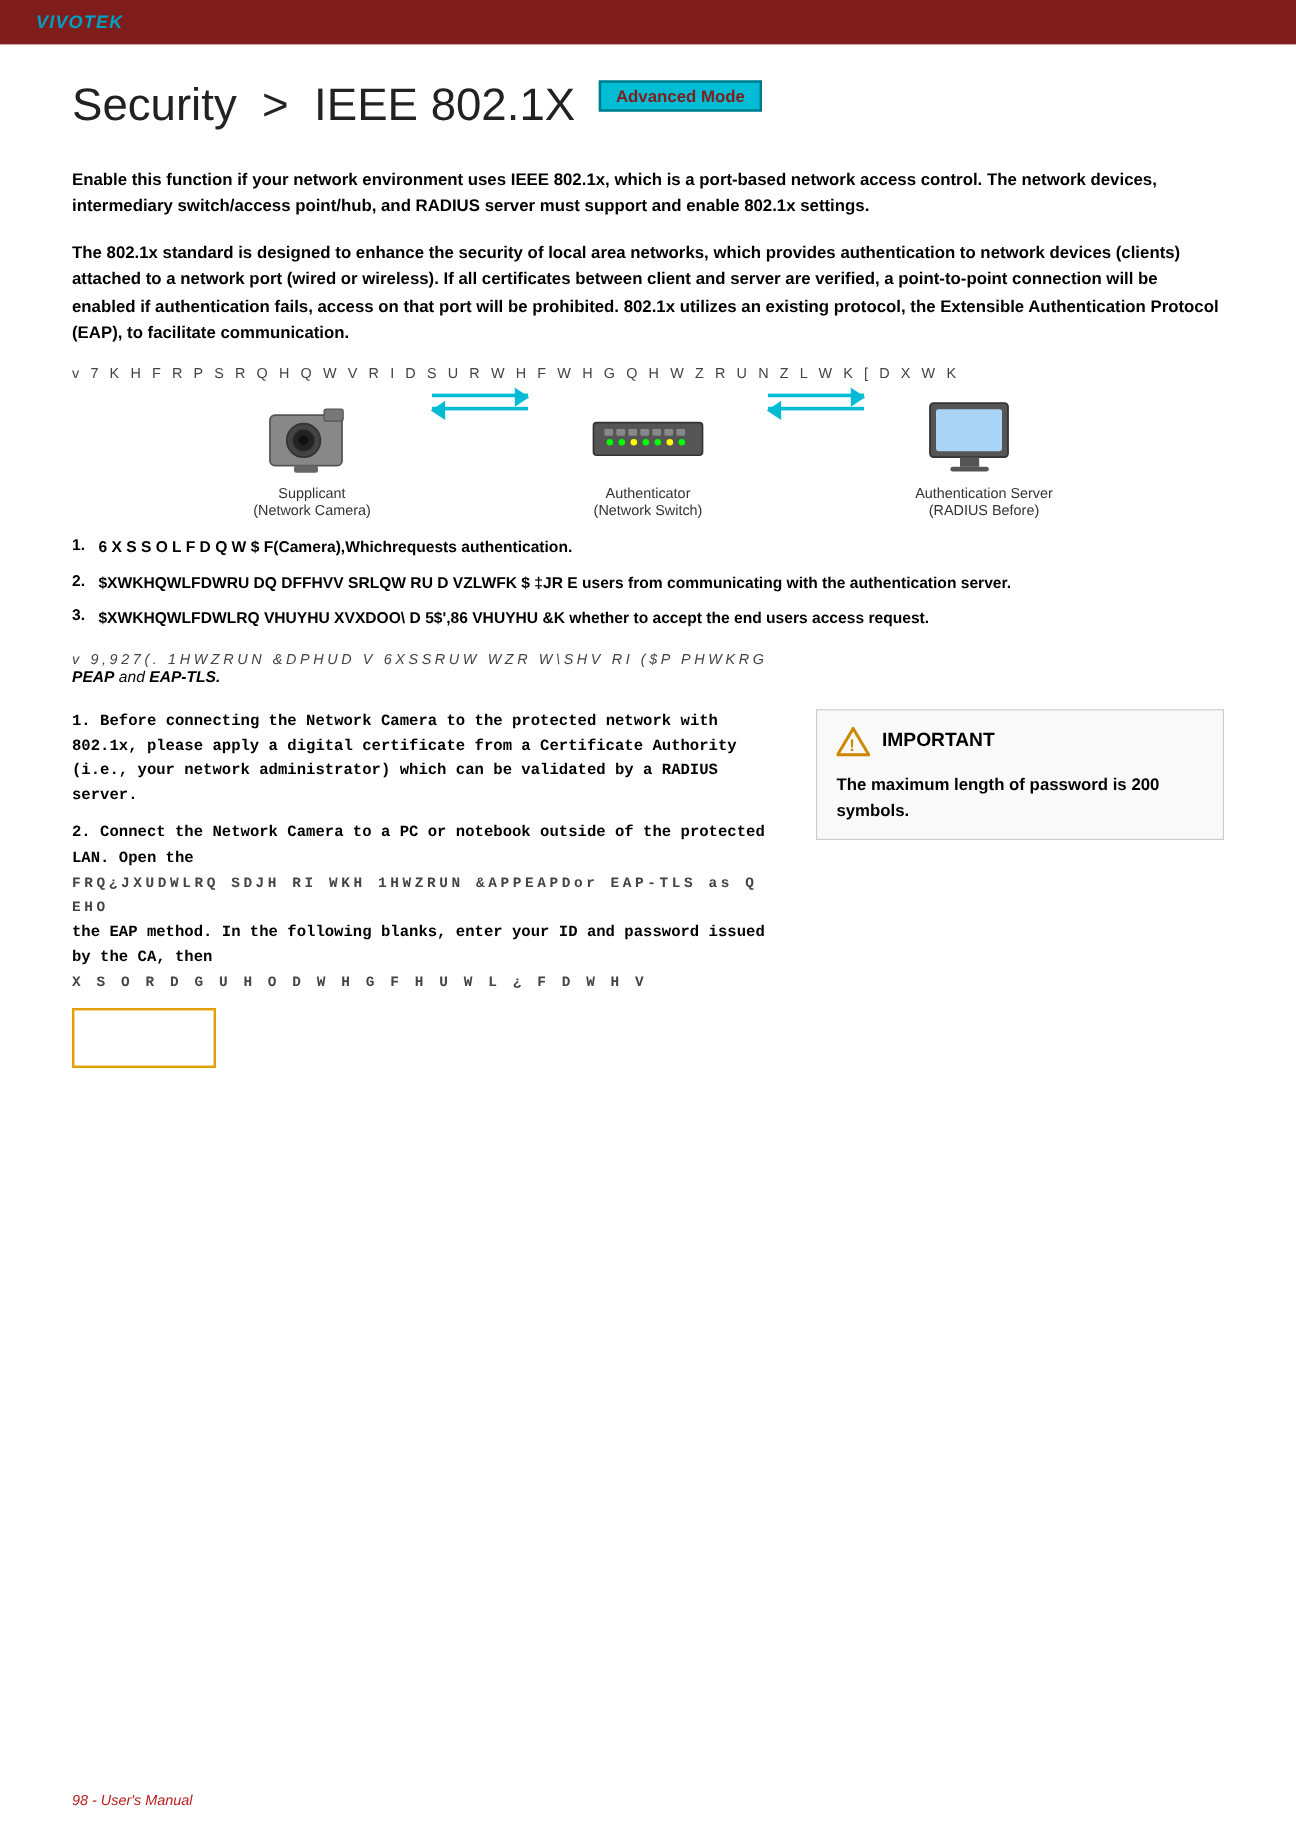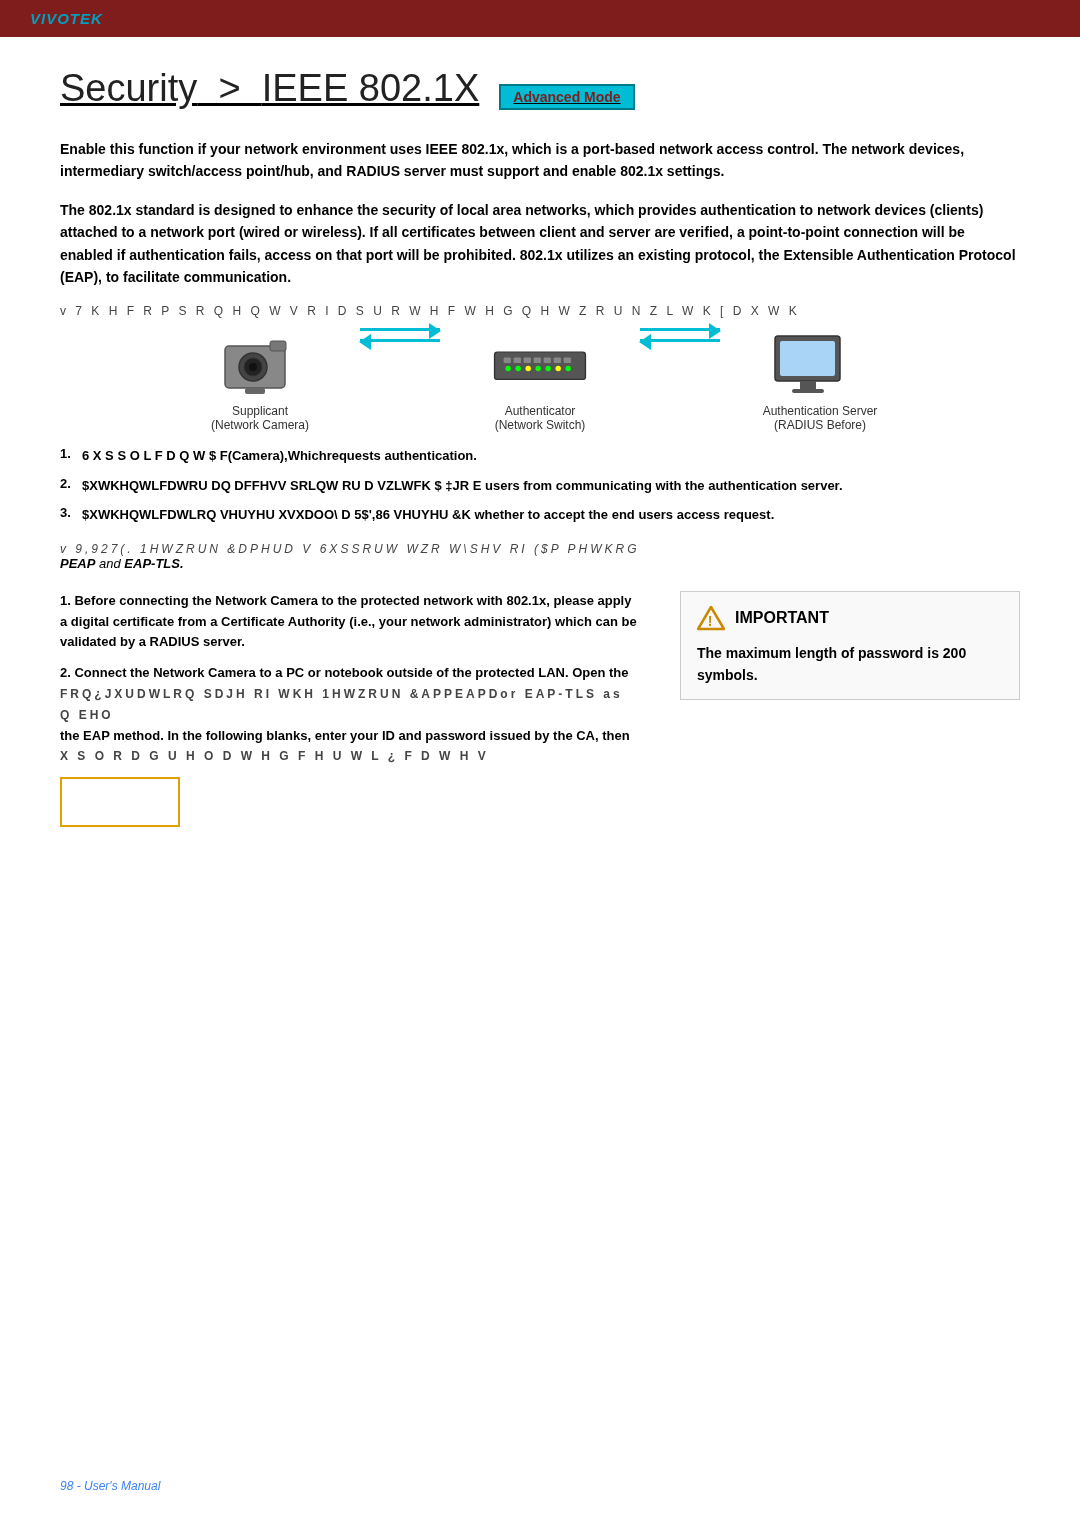--- a/index.html
+++ b/index.html
@@ -28,24 +28,23 @@
     }
 
     
     .main-content {
       padding: 30px 60px 40px 60px;
     }
 
     
     .title-row {
       display: flex;
-      align-items: flex-end;
+      align-items: flex-start;
       gap: 20px;
       margin-bottom: 28px;
-      text-decoration: underline;
     }
     .page-title {
       font-size: 38px;
       font-weight: 300;
       color: #222;
     }
     .advanced-mode-badge {
       background: #00bcd4;
       color: #7f1d1d;
       font-size: 14px;
@@ -180,20 +179,21 @@
       letter-spacing: 2px;
       color: #555;
       margin: 12px 0 6px 0;
     }
 
     .step-item {
       font-size: 13px;
       font-weight: bold;
       margin-bottom: 10px;
       line-height: 1.6;
+      font-family: Liberation Mono, monospace;
     }
 
     
     .bottom-section {
       display: flex;
       gap: 40px;
       margin-top: 20px;
       align-items: flex-start;
     }
 
@@ -235,24 +235,24 @@
     .placeholder-box {
       width: 120px;
       height: 50px;
       border: 2px solid #e0a000;
       margin-top: 10px;
     }
 
     
     .footer {
       position: absolute;
-      bottom: 34px;
+      bottom: 20px;
       left: 60px;
       font-size: 12px;
-      color: #3b82f6;
+      color: #b91c1c;
       font-style: italic;
     }
 
     
     .lspc { letter-spacing: 3px; font-size: 12px; color: #444; }
   </style>
 </head>
 <body>
 
 <div class="header-bar">

